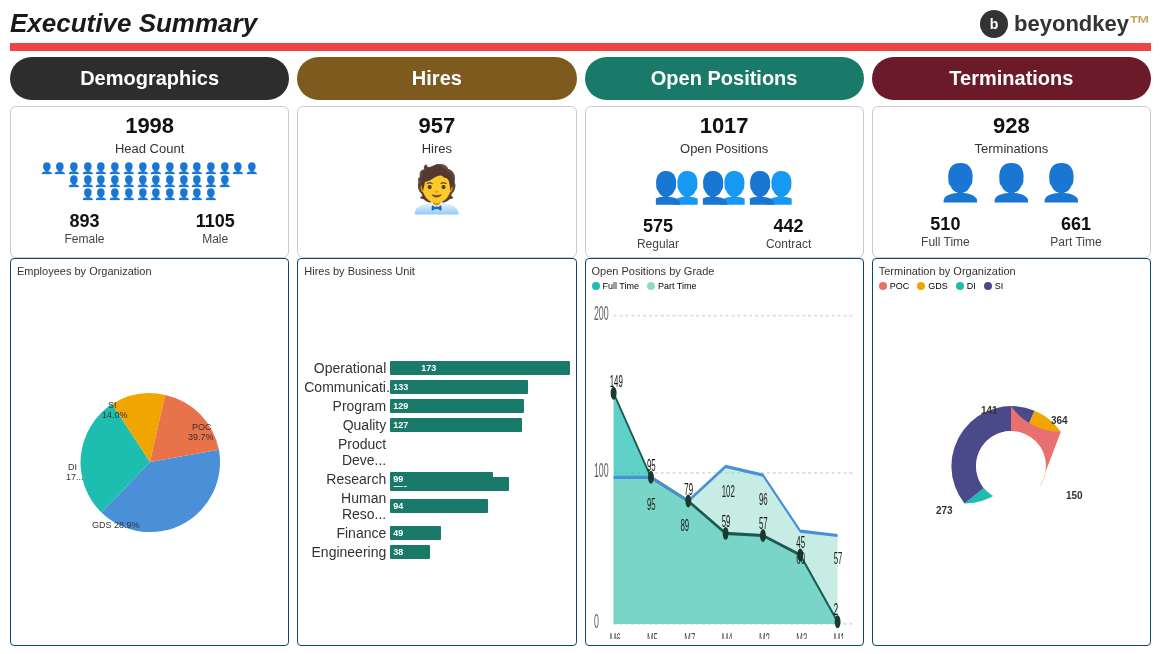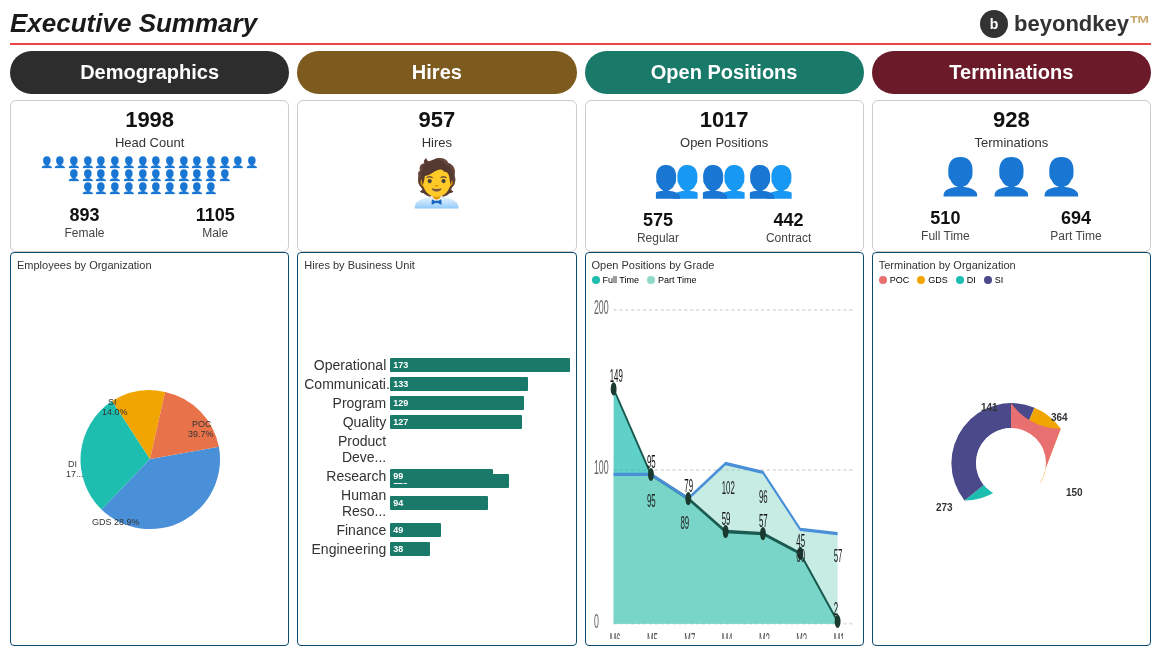--- a/index.html
+++ b/index.html
@@ -1,21 +1,21 @@
 <!DOCTYPE html>
 <html><head>
   <meta charset="utf-8">
   <style>
     * { box-sizing: border-box; margin: 0; padding: 0; }
     body { font-family: Arial, sans-serif; background: #fff; width: 1161px; height: 654px; overflow: hidden; }
 
     .page { width: 1161px; height: 654px; padding: 8px 10px; display: flex; flex-direction: column; }
 
     
-    .header { display: flex; justify-content: space-between; align-items: center; border-bottom: 2px solid #ef4444; padding-bottom: 4px; margin-bottom: 6px; }
+    .header { display: flex; justify-content: space-between; align-items: center; border-bottom: 8px solid #ef4444; padding-bottom: 4px; margin-bottom: 6px; }
     .header-title { font-size: 26px; font-weight: bold; color: #1a1a1a; font-style: italic; }
     .logo { display: flex; align-items: center; gap: 6px; }
     .logo-circle { width: 28px; height: 28px; border-radius: 50%; background: #333; display: flex; align-items: center; justify-content: center; color: #fff; font-size: 14px; font-weight: bold; }
     .logo-text { font-size: 22px; font-weight: bold; color: #333; }
     .logo-text span { color: #c8a86b; }
 
     
     .categories { display: grid; grid-template-columns: repeat(4, 1fr); gap: 8px; margin-bottom: 6px; }
     .cat-pill { border-radius: 30px; text-align: center; padding: 10px 6px; font-size: 20px; font-weight: bold; color: #fff; }
     .cat-demographics { background: #2d2d2d; text-align: center; }
@@ -128,21 +128,21 @@
         <span style="color:#e87070;">👤</span>
         <span style="color:#4a90d9;">👤</span>
         <span style="color:#f0a500;">👤</span>
       </div>
       <div class="metric-sub">
         <div class="metric-sub-item">
           <div class="metric-sub-num">510</div>
           <div class="metric-sub-label">Full Time</div>
         </div>
         <div class="metric-sub-item">
-          <div class="metric-sub-num">694</div>
+          <div class="metric-sub-num">661</div>
           <div class="metric-sub-label">Part Time</div>
         </div>
       </div>
     </div>
 
   </div>
 
   <div class="charts">
 
     <div class="chart-card">
@@ -171,21 +171,21 @@
         </svg>
       </div>
     </div>
 
     <div class="chart-card">
       <div class="chart-title">Hires by Business Unit</div>
       <div class="bar-chart" id="bar-chart-container">
           <div class="bar-row">
             <div class="bar-label">Operational</div>
             <div class="bar-track">
-              <div class="bar-fill" style="width: 100%;">
+              <div class="bar-fill" style="width: 100%; padding-left: 28px;">
                 <span class="bar-value">173</span>
               </div>
             </div>
           </div>
           <div class="bar-row">
             <div class="bar-label">Communicati...</div>
             <div class="bar-track">
               <div class="bar-fill" style="width: 76.8786%;">
                 <span class="bar-value">133</span>
               </div>

